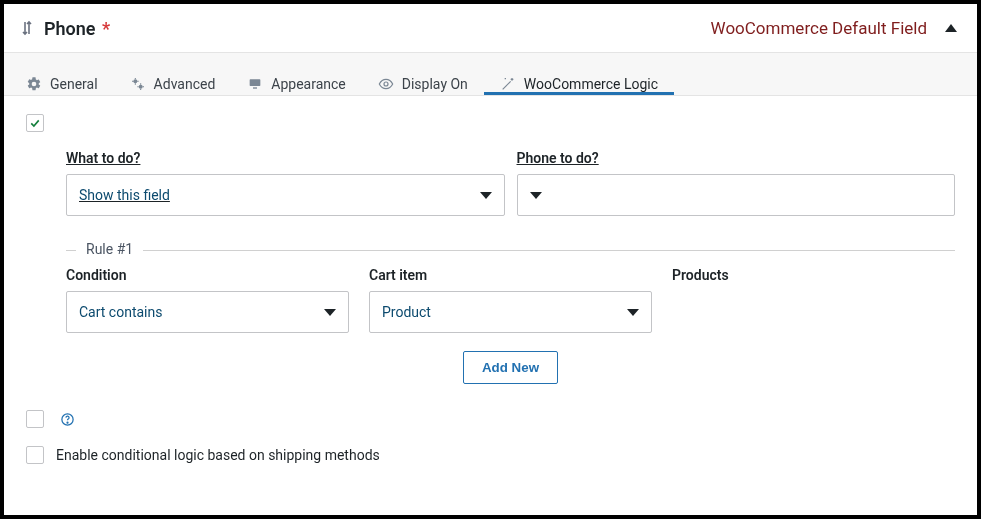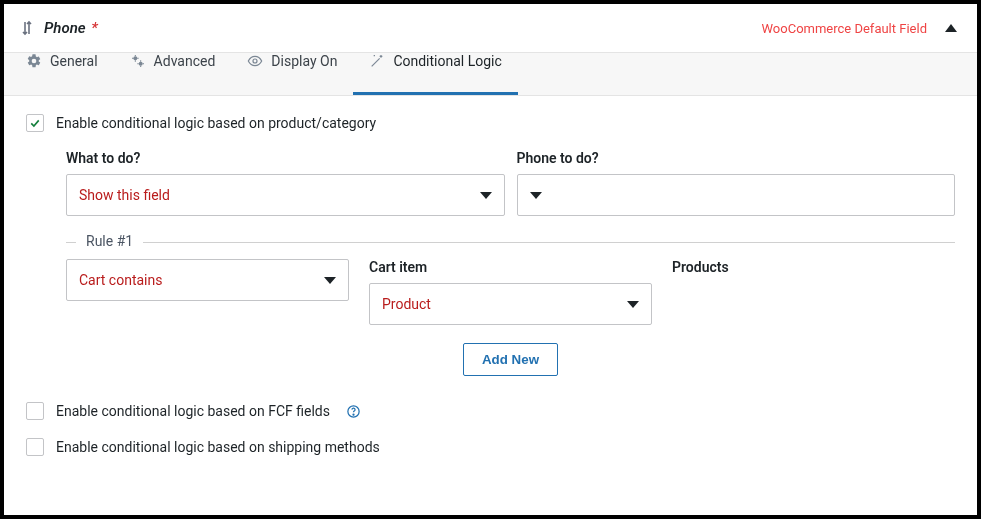--- a/index.html
+++ b/index.html
@@ -24,54 +24,53 @@
     padding: 10px 20px 10px 6px;
     height: 48px;
   }
   .drag-icon {
     width: 34px;
     display: flex;
     justify-content: center;
     color: #6b7280;
   }
   .title {
-    font-size: 15px;
+    font-size: 18px;
     font-weight: 600;
     color: #1d2327;
     flex: 0 0 auto;
-    font-style: italic;
   }
   .title .req {
     color: #d63638;
     margin-left: 2px;
   }
   .spacer { flex: 1; }
   .subtle {
-    color: #ef4444;
-    font-size: 13px;
+    color: #7f1d1d;
+    font-size: 17px;
     margin-right: 18px;
   }
   .caret-up {
     width: 0; height: 0;
     border-left: 6px solid transparent;
     border-right: 6px solid transparent;
     border-bottom: 8px solid #1d2327;
   }
   .tabs {
     display: flex;
     align-items: stretch;
     background: #f7f7f7;
     border-top: 1px solid #e4e4e4;
     border-bottom: 1px solid #e4e4e4;
     padding-left: 6px;
     height: 44px;
   }
   .tab {
     display: flex;
-    align-items: flex-start;
+    align-items: flex-end;
     padding: 0 16px;
     gap: 8px;
     color: #3c434a;
     cursor: pointer;
     border-bottom: 3px solid transparent;
     font-size: 14px;
   }
   .tab.active {
     border-bottom: 3px solid #2271b1;
     color: #1d2327;
@@ -97,41 +96,42 @@
     justify-content: center;
     cursor: pointer;
     flex-shrink: 0;
   }
   .checkbox.checked svg { display: block; }
   .checkbox svg { display: none; width: 12px; height: 12px; }
   .form-two-col {
     display: flex;
     gap: 12px;
     margin-left: 40px;
-    margin-bottom: 26px;
+    margin-bottom: 34px;
+    text-decoration: underline;
   }
   .field-col { flex: 1; }
   .field-label {
     font-size: 14px;
     font-weight: 600;
     margin-bottom: 8px;
     color: #1d2327;
   }
   .select {
     border: 1px solid #c3c4c7;
     border-radius: 2px;
     height: 42px;
     display: flex;
     align-items: center;
     padding: 0 12px;
     justify-content: space-between;
     background: #fff;
     cursor: pointer;
   }
-  .select-text { color: #b91c1c; }
+  .select-text { color: #0c4a6e; }
   .dd-caret {
     width: 0; height: 0;
     border-left: 6px solid transparent;
     border-right: 6px solid transparent;
     border-top: 7px solid #1d2327;
   }
   .fieldset {
     margin-left: 40px;
     border: 1px solid #d0d0d0;
     border-bottom: none;
@@ -212,47 +212,55 @@
         <svg viewBox="0 0 24 24" fill="currentColor">
             <circle cx="8" cy="8" r="3"></circle>
             <circle cx="16" cy="16" r="3"></circle>
             <path d="M8 3v2M8 11v2M3 8h2M11 8h2M16 11v2M16 19v2M11 16h2M19 16h2" stroke="currentColor" stroke-width="1.6"></path>
           </svg>
       </span>
       <span>Advanced</span>
     </div>
     <div class="tab">
       <span class="tab-icon">
+        <svg viewBox="0 0 24 24" fill="currentColor">
+            <rect x="4" y="5" width="16" height="10" rx="1"></rect>
+            <rect x="9" y="17" width="6" height="2"></rect>
+          </svg>
+      </span>
+      <span>Appearance</span>
+    </div>
+    <div class="tab">
+      <span class="tab-icon">
         <svg viewBox="0 0 24 24" fill="none" stroke="currentColor" stroke-width="1.8">
             <path d="M2 12s3.5-7 10-7 10 7 10 7-3.5 7-10 7S2 12 2 12z"></path>
             <circle cx="12" cy="12" r="3"></circle>
           </svg>
       </span>
       <span>Display On</span>
     </div>
     <div class="tab active">
       <span class="tab-icon">
         <svg viewBox="0 0 24 24" fill="none" stroke="currentColor" stroke-width="1.8">
             <path d="M4 20 L16 8"></path>
             <path d="M18 3v4M16 5h4M8 3v2M7 4h2"></path>
           </svg>
       </span>
-      <span>Conditional Logic</span>
+      <span>WooCommerce Logic</span>
     </div>
   </div>
 
   <div class="content">
 
     <div class="check-row">
       <span class="checkbox checked">
         <svg viewBox="0 0 16 16" fill="none" stroke="#15803d" stroke-width="2.2">
             <path d="M3 8.5 L6.5 12 L13 4.5"></path>
           </svg>
       </span>
-      <span>Enable conditional logic based on product/category</span>
     </div>
 
     <div class="form-two-col">
       <div class="field-col">
         <div class="field-label">What to do?</div>
         <div class="select">
           <span class="select-text">Show this field</span>
           <span class="dd-caret"></span>
         </div>
       </div>
@@ -261,20 +269,21 @@
         <div class="select">
           <span class="dd-caret"></span>
         </div>
       </div>
     </div>
 
     <div class="fieldset">
       <span class="legend">Rule #1</span>
       <div class="rule-row">
         <div class="rule-col">
+          <div class="field-label">Condition</div>
           <div class="select">
             <span class="select-text">Cart contains</span>
             <span class="dd-caret"></span>
           </div>
         </div>
         <div class="rule-col">
           <div class="field-label">Cart item</div>
           <div class="select">
             <span class="select-text">Product</span>
             <span class="dd-caret"></span>
@@ -287,21 +296,20 @@
 
       <div class="addnew-wrap">
         <button class="btn-addnew">Add New</button>
       </div>
     </div>
 
     <div class="check-row">
       <span class="checkbox">
         
       </span>
-      <span>Enable conditional logic based on FCF fields</span>
       <span class="help-icon">
         <svg viewBox="0 0 24 24" fill="none" stroke="currentColor" stroke-width="2">
             <circle cx="12" cy="12" r="9"></circle>
             <path d="M9.5 9a2.5 2.5 0 1 1 3.5 2.3c-.8.4-1 .9-1 1.7"></path>
             <circle cx="12" cy="17" r="0.8" fill="currentColor"></circle>
           </svg>
       </span>
     </div>
 
     <div class="check-row" style="margin-bottom:0">

